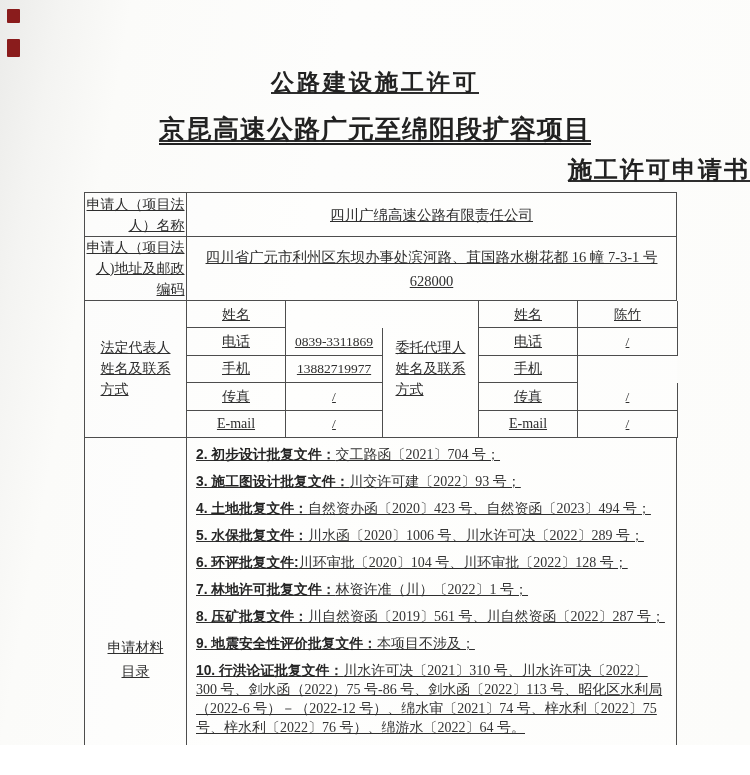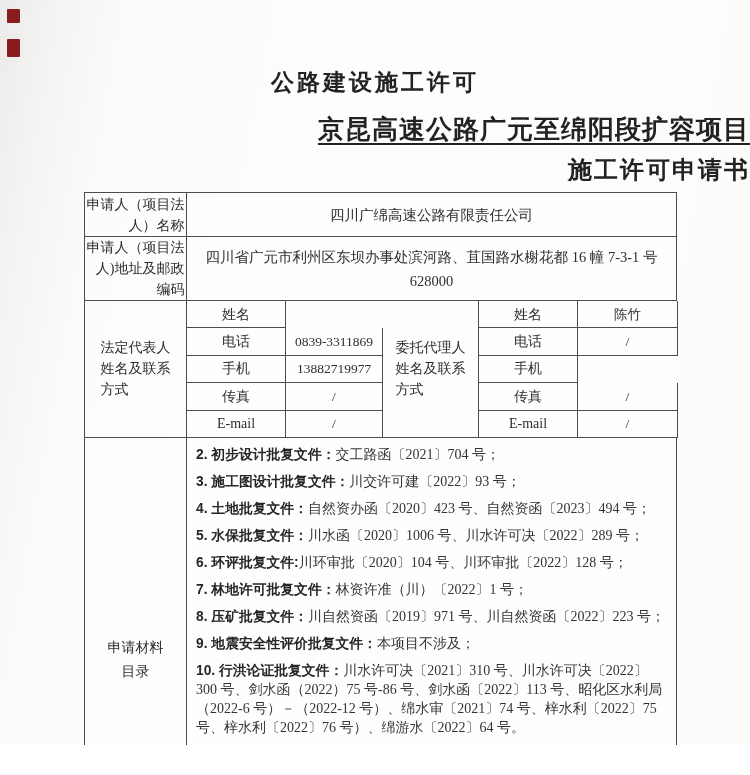--- a/index.html
+++ b/index.html
@@ -7,36 +7,37 @@
   body {
     font-family:"Liberation Serif","DejaVu Serif",serif;
     color:#2e2e2e;
     overflow:hidden;
   }
   .page {
     position:relative;
     width:750px; height:745px;
     overflow:hidden;
     background:linear-gradient(100deg,#ebebe9 0%,#f4f4f2 7%,#fbfbf9 15%,#fdfdfc 40%,#fcfcfa 100%);
+    text-decoration:underline;
   }
   .corner-mark {
     position:absolute; left:7px;
     background:#8a1c1c; border-radius:1px;
   }
   .corner-mark.m1 { top:9px;  width:13px; height:14px; }
   .corner-mark.m2 { top:39px; width:13px; height:18px; }
 
   .title1 {
     padding-top:66px; text-align:center;
     font-family:"Liberation Sans","DejaVu Sans",sans-serif;
     font-size:23px; font-weight:bold; letter-spacing:3px; color:#222;
     line-height:32px;
   }
   .title2 {
-    margin-top:14px; text-align:right;
+    margin-top:14px; text-align:center;
     font-family:"Liberation Sans","DejaVu Sans",sans-serif;
     font-size:26px; font-weight:bold; letter-spacing:1px; color:#222;
     line-height:34px;
   }
   .title2 span { text-decoration:underline; text-decoration-thickness:2px; text-underline-offset:5px; }
   .title3 {
     margin-top:8px; text-align:right;
     font-family:"Liberation Sans","DejaVu Sans",sans-serif;
     font-size:24px; font-weight:bold; letter-spacing:2px; color:#222;
     line-height:32px;
@@ -161,21 +162,21 @@
     <div class="row r-materials">
       <div class="cell m-label">申请材料
 目录</div>
       <div class="cell m-content">
         <div class="m-item"><span class="ilabel">2. 初步设计批复文件：</span><span class="itext">交工路函〔2021〕704 号；</span></div>
         <div class="m-item"><span class="ilabel">3. 施工图设计批复文件：</span><span class="itext">川交许可建〔2022〕93 号；</span></div>
         <div class="m-item"><span class="ilabel">4. 土地批复文件：</span><span class="itext">自然资办函〔2020〕423 号、自然资函〔2023〕494 号；</span></div>
         <div class="m-item"><span class="ilabel">5. 水保批复文件：</span><span class="itext">川水函〔2020〕1006 号、川水许可决〔2022〕289 号；</span></div>
         <div class="m-item"><span class="ilabel">6. 环评批复文件:</span><span class="itext">川环审批〔2020〕104 号、川环审批〔2022〕128 号；</span></div>
         <div class="m-item"><span class="ilabel">7. 林地许可批复文件：</span><span class="itext">林资许准（川）〔2022〕1 号；</span></div>
-        <div class="m-item"><span class="ilabel">8. 压矿批复文件：</span><span class="itext">川自然资函〔2019〕971 号、川自然资函〔2022〕223 号；</span></div>
+        <div class="m-item"><span class="ilabel">8. 压矿批复文件：</span><span class="itext">川自然资函〔2019〕561 号、川自然资函〔2022〕287 号；</span></div>
         <div class="m-item"><span class="ilabel">9. 地震安全性评价批复文件：</span><span class="itext">本项目不涉及；</span></div>
         <div class="m-item tight"><span class="ilabel">10. 行洪论证批复文件：</span><span class="itext">川水许可决〔2021〕310 号、川水许可决〔2022〕300 号、剑水函（2022）75 号-86 号、剑水函〔2022〕113 号、昭化区水利局（2022-6 号）－（2022-12 号）、绵水审〔2021〕74 号、梓水利〔2022〕75 号、梓水利〔2022〕76 号）、绵游水〔2022〕64 号。</span></div>
         <div class="m-item"><span class="ilabel">11. 质量监督手续批复:</span><span class="itext">广交综执〔2022〕86 号、绵交质监〔2022〕102 号；</span></div>
       </div>
     </div>
 
   </div>
 </div>
 
 </body></html>

